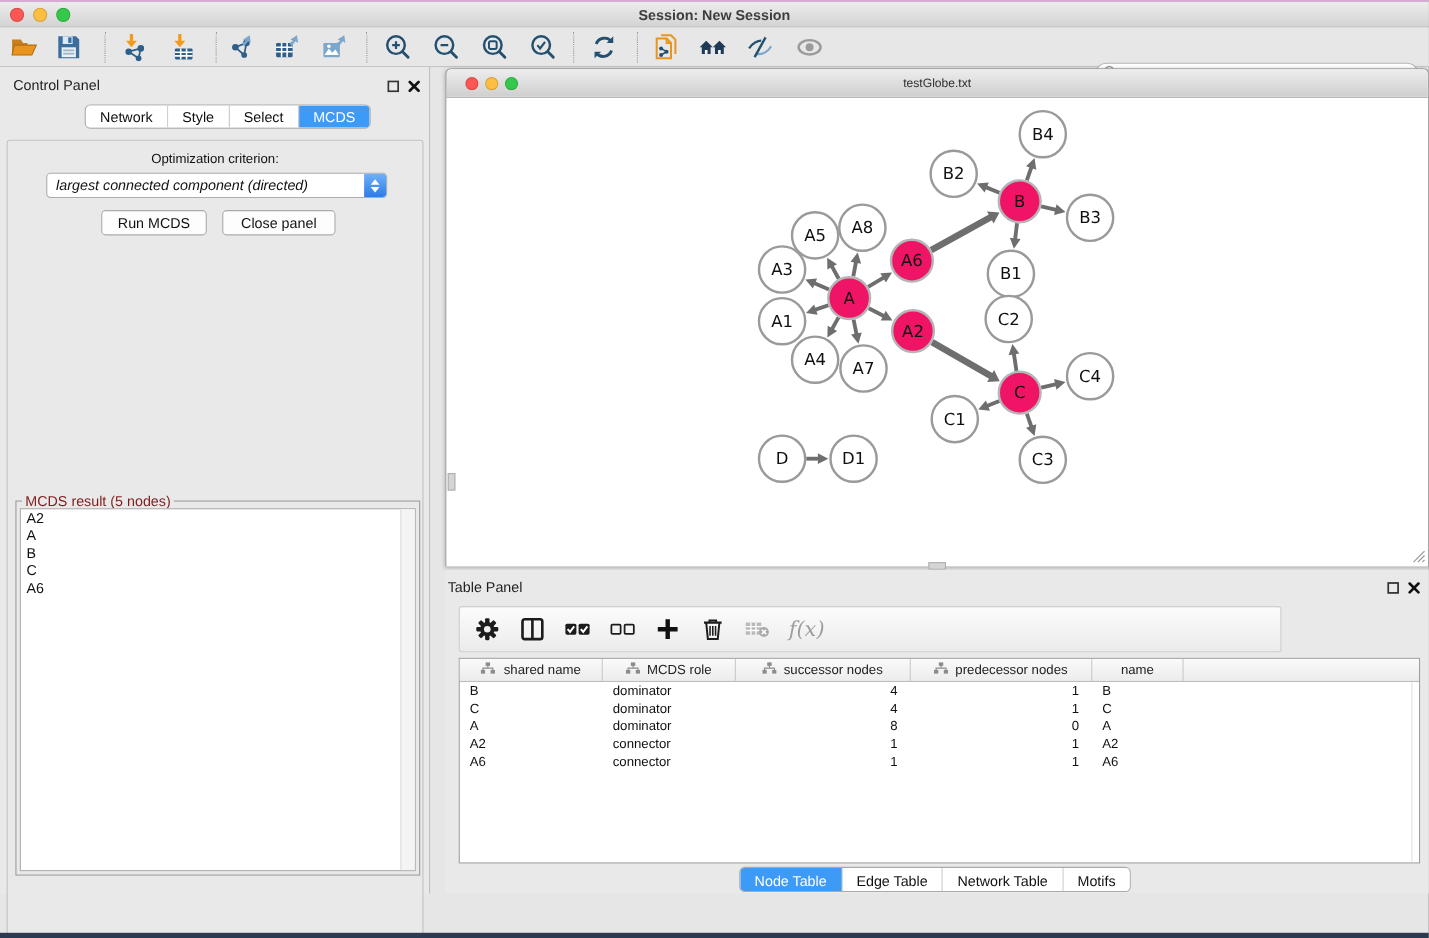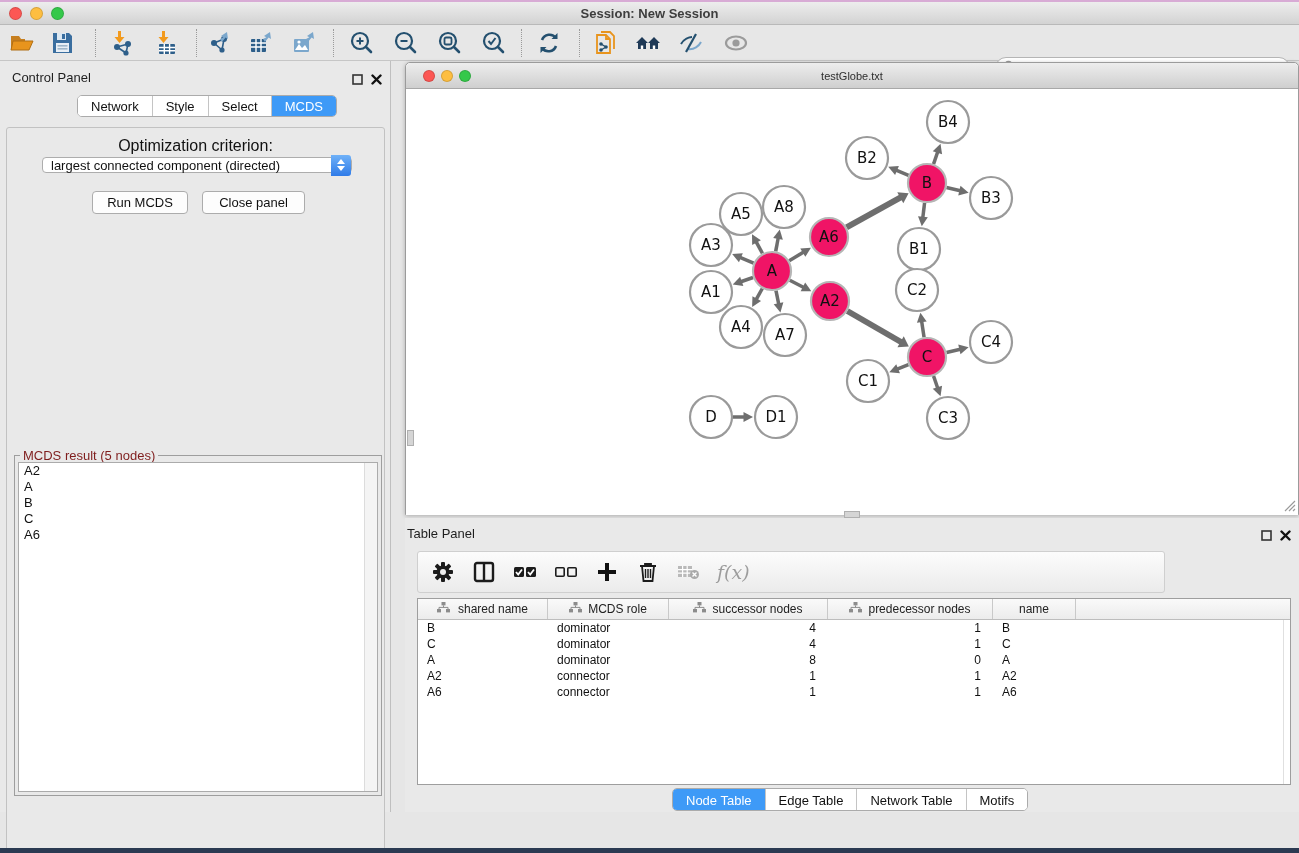--- a/index.html
+++ b/index.html
@@ -31,23 +31,23 @@
   .panel-btns { position:absolute; right:8px; top:10px; display:flex; gap:8px; align-items:center; }
 
   .seg-tabs { position:absolute; display:inline-flex; border:1px solid #ABABAB; border-radius:5px; overflow:hidden; background:#fff; height:22px; }
   .seg-tab { font-size:13px; color:#111; padding:3px 13px 0 13px; border-right:1px solid #C4C4C4; background:#fff; }
   .seg-tab:last-child { border-right:none; }
   .seg-tab.sel { background:#3E9AF7; color:#fff; }
 
   .cp-content { position:absolute; left:6px; top:66px; width:379px; height:737px;
     border:1px solid #C2C2C2; border-radius:3px; background:#E9E9E9; }
 
-  .opt-label { position:absolute; left:0; top:76px; width:391px; text-align:center; font-size:16px; color:#111; }
-  .dropdown { position:absolute; left:42px; top:96px; width:310px; height:16px; background:#fff;
-    border:1px solid #ADADAD; border-radius:4px; display:flex; align-items:center; }
+  .opt-label { position:absolute; left:0; top:76px; width:391px; text-align:center; font-size:12px; color:#111; }
+  .dropdown { position:absolute; left:42px; top:96px; width:310px; height:23px; background:#fff;
+    border:1px solid #ADADAD; border-radius:4px; display:flex; align-items:center;font-style:italic; }
   .dropdown .dd-text { flex:1; font-size:13px; padding-left:8px; color:#111; white-space:nowrap; overflow:hidden; }
   .dd-spinner { width:20px; height:21px; border-radius:0 3px 3px 0; background:linear-gradient(#6FB1F8,#2F7BE8);
     display:flex; flex-direction:column; align-items:center; justify-content:center; gap:2px; }
   .dd-spinner .up { width:0; height:0; border-left:4px solid transparent; border-right:4px solid transparent; border-bottom:5px solid #fff; }
   .dd-spinner .down { width:0; height:0; border-left:4px solid transparent; border-right:4px solid transparent; border-top:5px solid #fff; }
 
   .cp-button { position:absolute; height:23px; background:#FDFDFD; border:1px solid #ACACAC; border-radius:4px;
     font-size:13px; color:#111; text-align:center; line-height:21px; }
 
   .mcds-fieldset { position:absolute; left:14px; top:394px; width:368px; height:341px;

